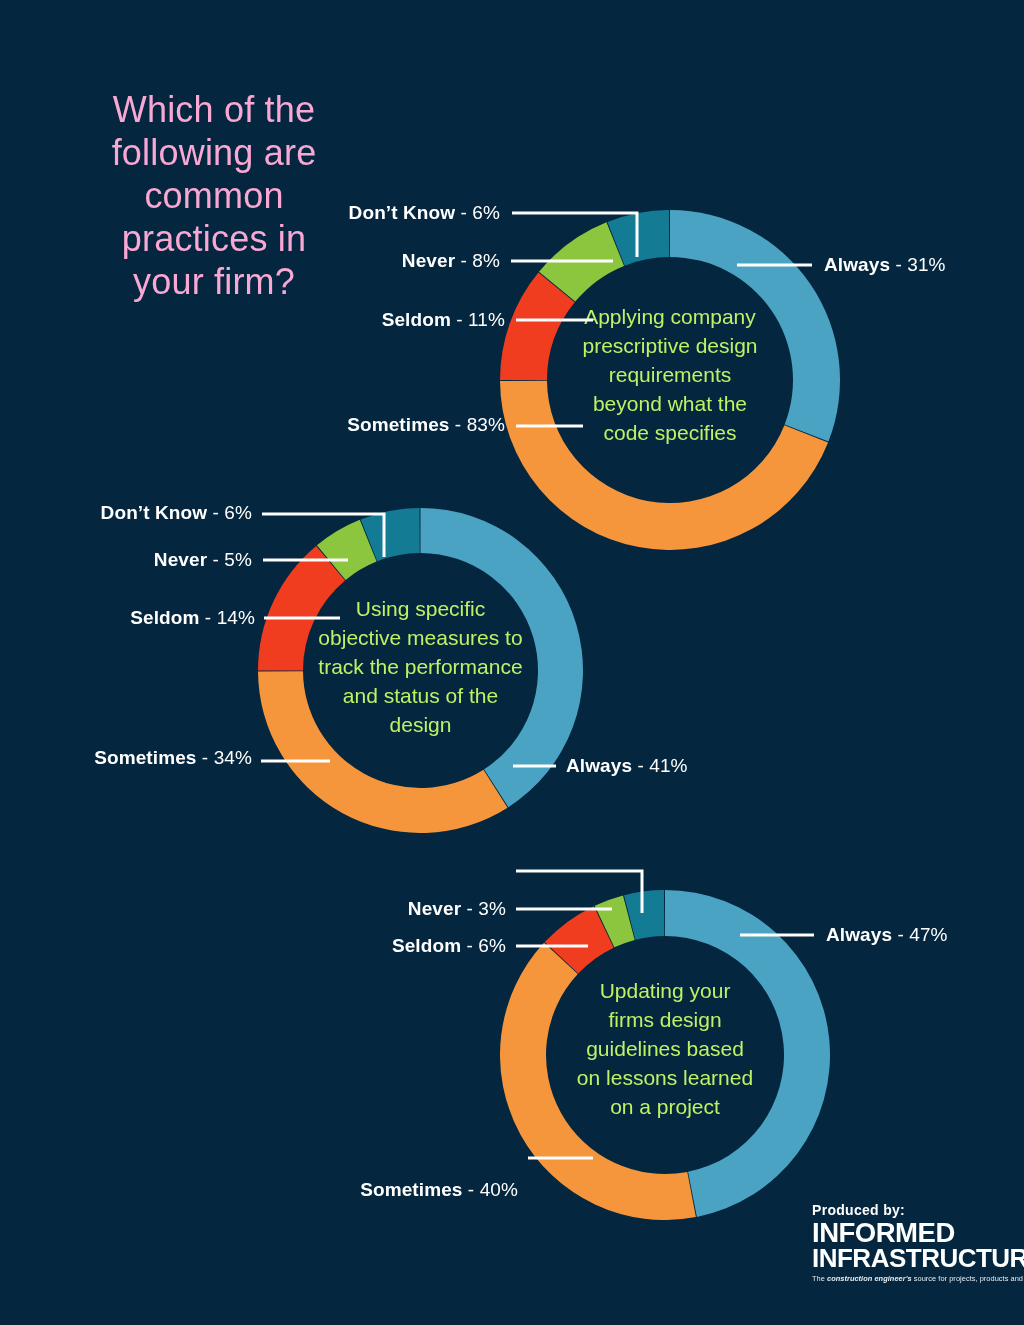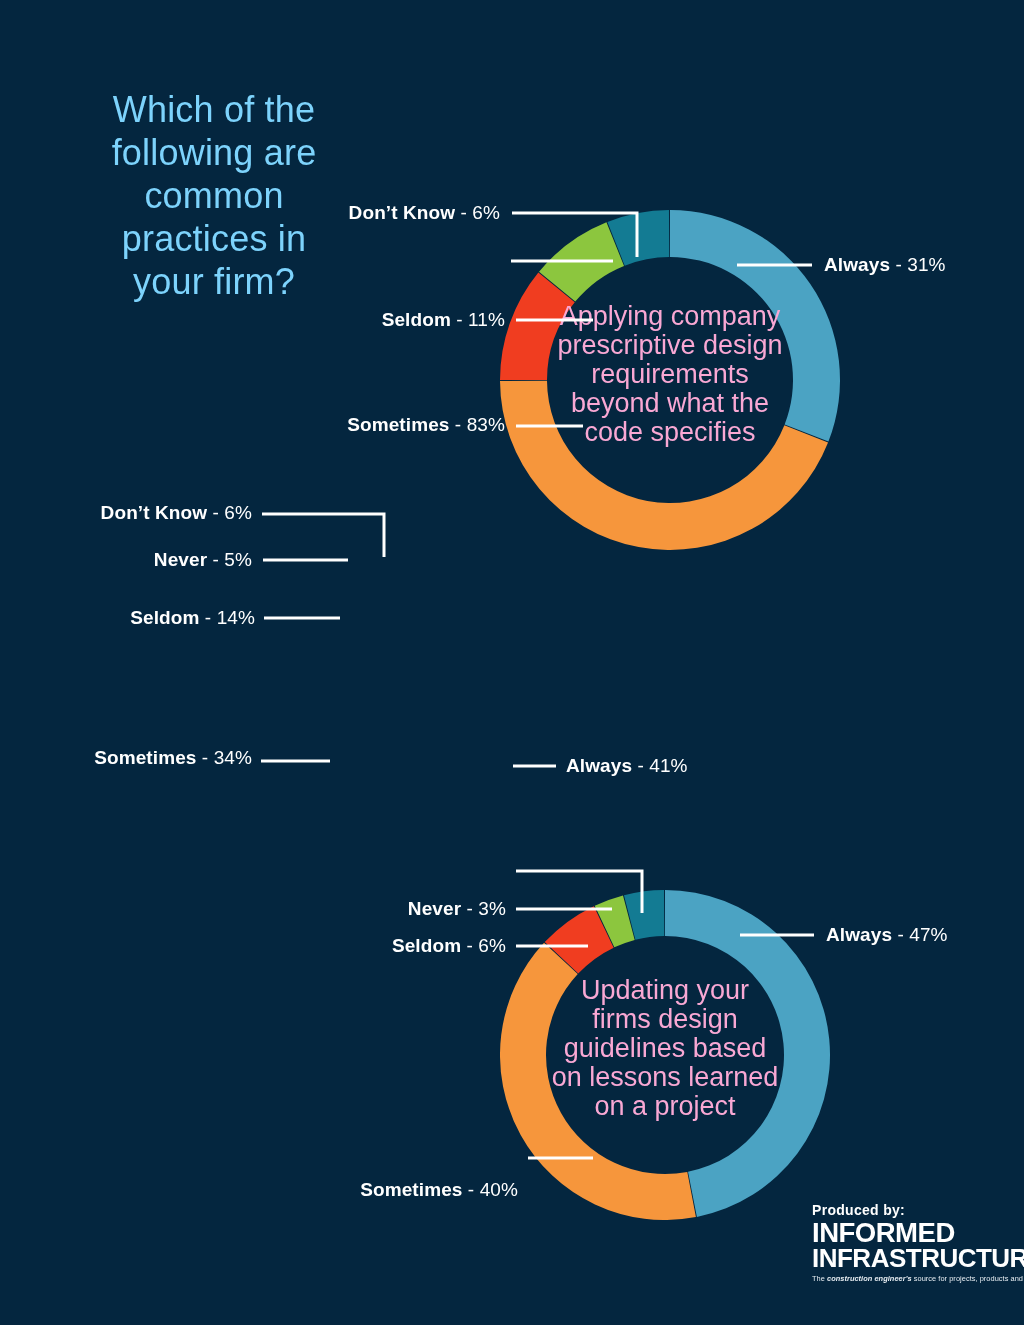--- a/index.html
+++ b/index.html
@@ -20,21 +20,21 @@
     inset: 0;
   }
 
   
   .headline {
     position: absolute;
     left: 96px;
     top: 88px;
     width: 236px;
     text-align: center;
-    color: #7dd3fc;
+    color: #f9a8d4;
     font-size: 36px;
     line-height: 43px;
     font-weight: 400;
     letter-spacing: 0.2px;
     white-space: pre-line;
   }
 
   
   .donut-block {
     position: absolute;
@@ -42,23 +42,23 @@
   .donut-wrap {
     position: absolute;
     left: 0;
     top: 0;
   }
   .donut-svg {
     display: block;
   }
   .center-text {
     position: absolute;
-    color: #f9a8d4;
+    color: #bef264;
     text-align: center;
-    font-size: 27px;
+    font-size: 21px;
     line-height: 29px;
     font-weight: 400;
     white-space: pre-line;
     pointer-events: none;
   }
 
   
   .callout {
     position: absolute;
     color: #ffffff;
@@ -147,20 +147,36 @@
           <path d="M107.41882604360492,11.937997398997197 A170,170 0 0 1 168.96153555358472,0.0031718190203093855 L169.2486404299466,47.00229490434998 A123,123 0 0 0 124.72068001978474,55.63749223574503 Z" fill="#137b93"></path>
         </svg>
       </div>
     <div class="center-text" style="left:47px; top:92px; width:246px;">Applying company
 prescriptive design
 requirements
 beyond what the
 code specifies</div>
   </div>
 
+  <div class="donut-block" style="left:258px; top:508px; width:325px; height:325px;">
+    <div class="donut-wrap" id="ring-1">
+        <svg width="325" height="325" viewBox="0 0 325 325" class="donut-svg">
+          <path d="M162.5,0 A162.5,162.5 0 0 1 250.40835159729903,299.16883960671373 L226.0645003857393,261.3220840233161 A117.5,117.5 0 0 0 162.5,45 Z" fill="#4ba3c3"></path>
+          <path d="M249.571854184087,299.70328789407745 A162.5,162.5 0 0 1 0.003031885828221448,163.49264983848533 L45.00219228667579,163.21776219090478 A117.5,117.5 0 0 0 225.45964841003212,261.70853124648676 Z" fill="#f6963c"></path>
+          <path d="M0,162.50000000000003 A162.5,162.5 0 0 1 58.155684416606746,37.92667297758628 L87.05103334739258,72.42390199917777 A117.5,117.5 0 0 0 45,162.50000000000003 Z" fill="#f03d20"></path>
+          <path d="M58.91860166583784,37.29159804893432 A162.5,162.5 0 0 1 101.75793382180962,11.779558797075111 L118.57881368653926,53.517527130192775 A117.5,117.5 0 0 0 87.6026812045289,71.96469397384482 Z" fill="#8cc63e"></path>
+          <path d="M102.67976018873972,11.411321043159205 A162.5,162.5 0 0 1 161.50735016151467,0.003031885828221448 L161.78223780909522,45.00219228667579 A117.5,117.5 0 0 0 119.24536505955027,53.2512629081305 Z" fill="#137b93"></path>
+        </svg>
+      </div>
+    <div class="center-text" style="left:30px; top:86px; width:265px;">Using specific
+objective measures to
+track the performance
+and status of the
+design</div>
+  </div>
 
   <div class="donut-block" style="left:500px; top:890px; width:330px; height:330px;">
     <div class="donut-wrap" id="ring-2">
         <svg width="330" height="330" viewBox="0 0 330 330" class="donut-svg">
           <path d="M165,0 A165,165 0 0 1 196.90740836347481,326.8855067370963 L188.01200966820306,281.7537897073604 A119,119 0 0 0 165,46 Z" fill="#4ba3c3"></path>
           <path d="M195.91791690664462,327.0773963702336 A165,165 0 0 1 44.03245096752849,52.78657798161308 L77.75673736445994,84.07031987764822 A119,119 0 0 0 187.29837643570127,281.8921828367139 Z" fill="#f6963c"></path>
           <path d="M44.720176475467056,52.049727521766414 A165,165 0 0 1 93.83573313980965,16.135473929308432 L113.67546814325665,57.63709937931941 A119,119 0 0 0 78.252733336852,83.53889439448608 Z" fill="#f03d20"></path>
           <path d="M94.74641689176296,15.703536343106805 A165,165 0 0 1 122.99067854608793,5.4374200791993985 L134.7023681635422,49.92153326924077 A119,119 0 0 0 114.33226430375632,57.3255807565437 Z" fill="#8cc63e"></path>
           <path d="M123.96616861779901,5.183778413775855 A165,165 0 0 1 163.99207862553794,0.0030785302255935676 L164.27307488750918,46.00222027331421 A119,119 0 0 0 135.40590342738233,49.73860382569289 Z" fill="#137b93"></path>
         </svg>
@@ -191,20 +207,23 @@
       <line x1="516" y1="909" x2="612" y2="909"></line>
       <line x1="516" y1="946" x2="588" y2="946"></line>
       <line x1="528" y1="1158" x2="593" y2="1158"></line>
       <line x1="740" y1="935" x2="814" y2="935"></line>
     </g>
   </svg>
 
   <div class="callout right-align" style="left:160px; top:203px; width:340px;">
     <span class="cat">Don’t Know</span><span class="val"> - 6%</span>
   </div>
+  <div class="callout right-align" style="left:160px; top:251px; width:340px;">
+    <span class="cat">Never</span><span class="val"> - 8%</span>
+  </div>
   <div class="callout right-align" style="left:160px; top:310px; width:345px;">
     <span class="cat">Seldom</span><span class="val"> - 11%</span>
   </div>
   <div class="callout right-align" style="left:160px; top:415px; width:345px;">
     <span class="cat">Sometimes</span><span class="val"> - 83%</span>
   </div>
   <div class="callout" style="left:824px; top:255px;">
     <span class="cat">Always</span><span class="val"> - 31%</span>
   </div>
 

